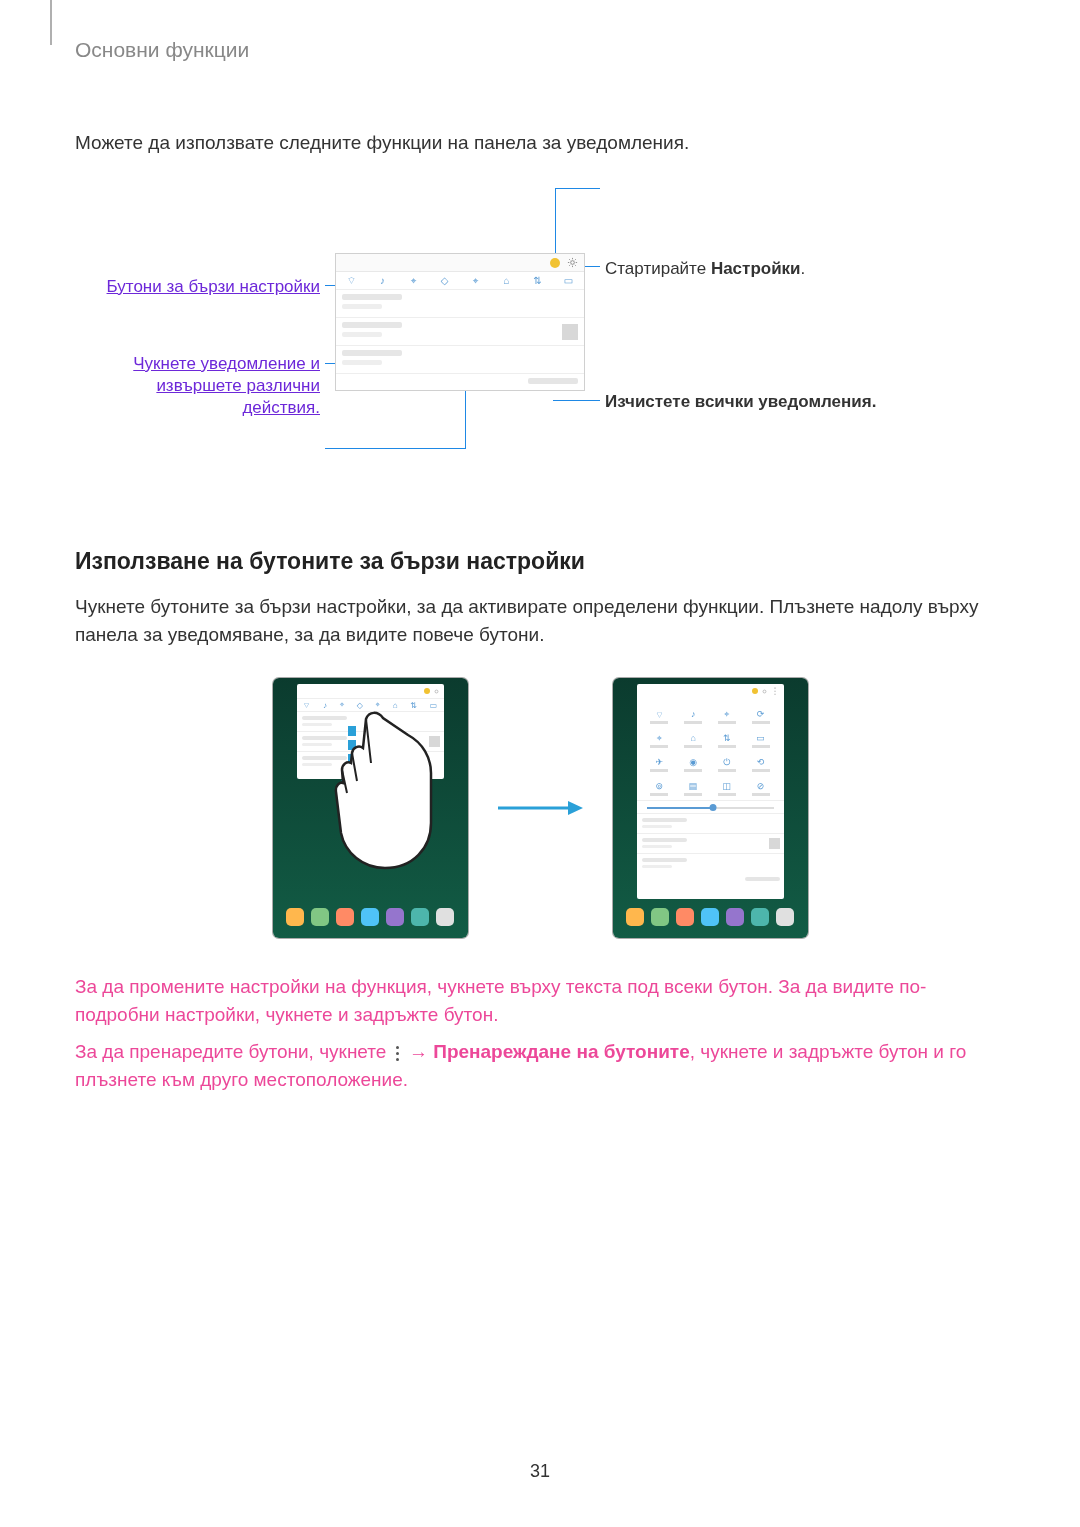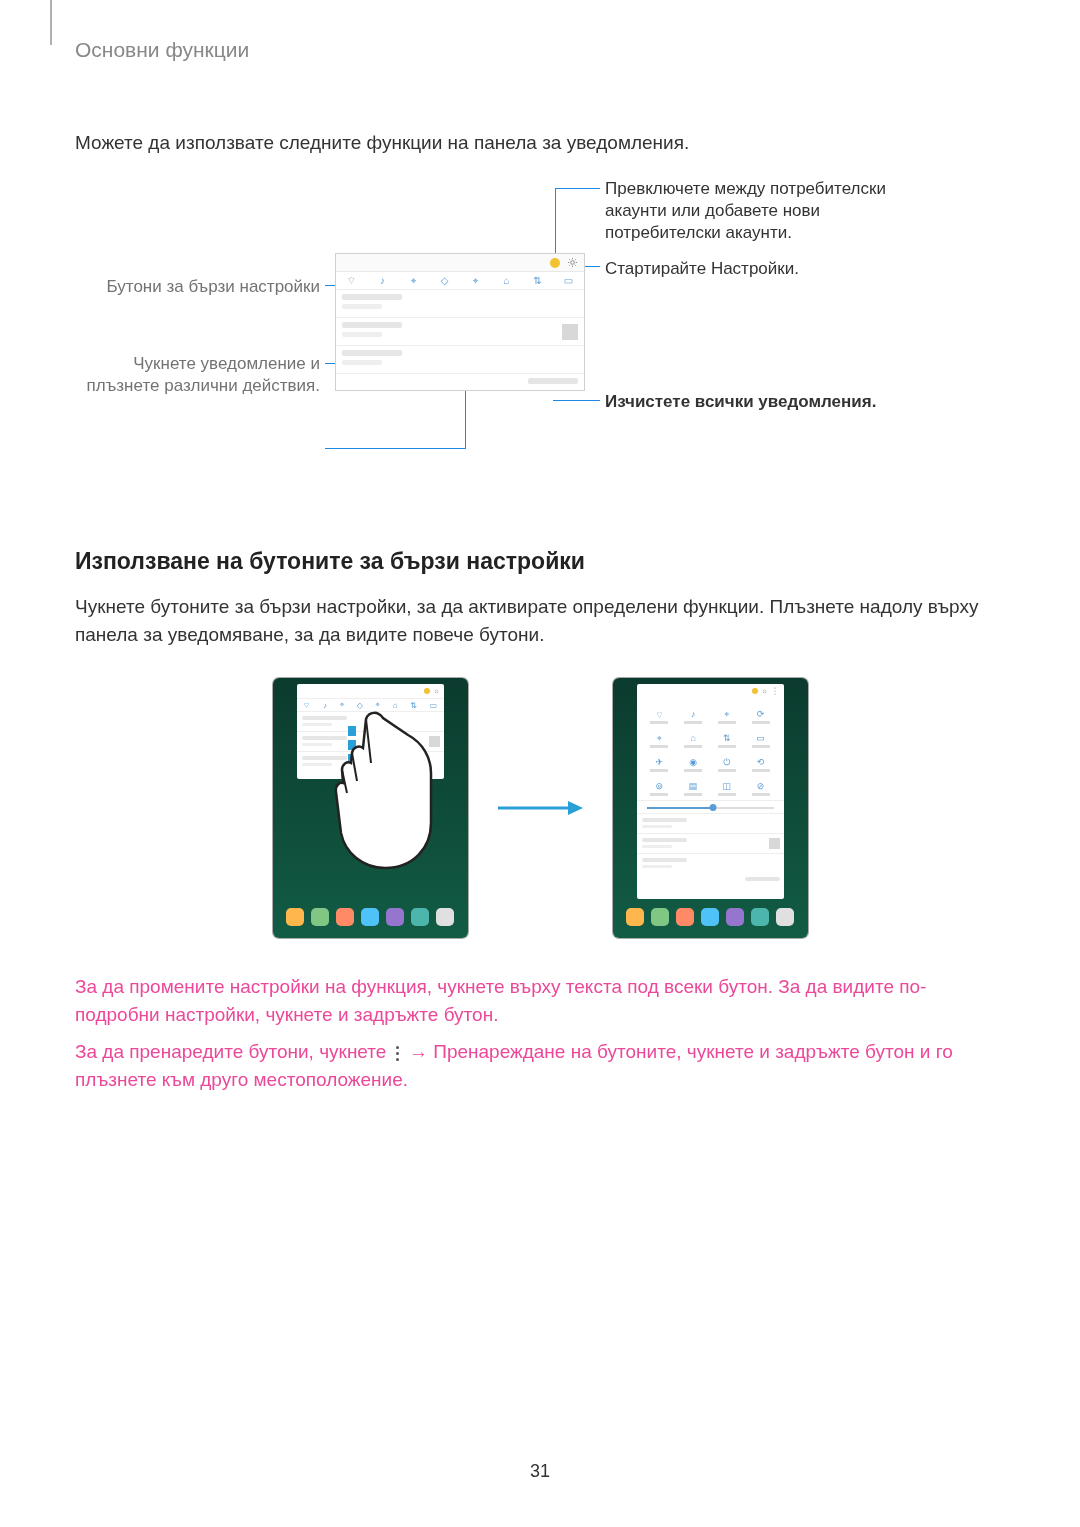--- a/index.html
+++ b/index.html
@@ -38,23 +38,24 @@
   }
   .diagram-area {
     position: relative;
     width: 930px;
     height: 320px;
     margin: 0 auto;
   }
   .call-left {
     position: absolute;
     font-size: 17px;
-    color: #737373;
+    color: #6d28d9;
     text-align: right;
     line-height: 1.3;
+    text-decoration: underline;
   }
   .call-right {
     position: absolute;
     font-size: 17px;
     color: #333;
     text-align: left;
     line-height: 1.3;
   }
   .panel-box {
     position: absolute;
@@ -295,21 +296,21 @@
     display:inline-block;width:12px;height:18px;vertical-align:middle;position:relative;
   }
   .inline-icon::before,
   .inline-icon::after,
   .inline-icon span {
     content:"";position:absolute;left:4px;width:3px;height:3px;border-radius:50%;background:#555;
   }
   .inline-icon::before{top:2px;}
   .inline-icon span{top:8px;display:block;}
   .inline-icon::after{top:14px;}
-  .bold { font-weight: normal; }
+  .bold { font-weight: bold; }
   .page-number {
     position: absolute;
     bottom: 45px;
     left: 50%;
     transform: translateX(-50%);
     font-size: 18px;
     color: #333;
   }
 </style>
 </head>
@@ -317,23 +318,22 @@
 
 <div class="page">
   <div class="vertical-rule"></div>
   <div class="header-title">Основни функции</div>
 
   <div class="intro-text">Можете да използвате следните функции на панела за уведомления.</div>
 
   <div class="diagram-area">
 
     <div class="call-left" style="top:98px; left:0; width:245px;">Бутони за бързи настройки</div>
-    <div class="call-left" style="top:175px; left:0; width:245px;">Чукнете уведомление и плъзнете различни действия.</div>
-
-    <div class="call-right" style="top:0; left:530px; width:310px;">Превключете между потребителски акаунти или добавете нови потребителски акаунти.</div>
+    <div class="call-left" style="top:175px; left:0; width:245px;">Чукнете уведомление и извършете различни действия.</div>
+
     <div class="call-right" style="top:80px; left:530px; width:310px;">
       <span>Стартирайте </span><span class="bold">Настройки</span><span>.</span>
     </div>
     <div class="call-right" style="top:213px; left:530px; width:310px;font-weight:bold;">Изчистете всички уведомления.</div>
 
     <div class="leader leader-h" style="top:107px;left:250px;width:28px;"></div>
     <div class="leader leader-h" style="top:185px;left:250px;width:28px;"></div>
     <div class="leader leader-h" style="top:270px;left:250px;width:140px;"></div>
     <div class="leader leader-v" style="top:210px;left:390px;height:61px;"></div>
 

